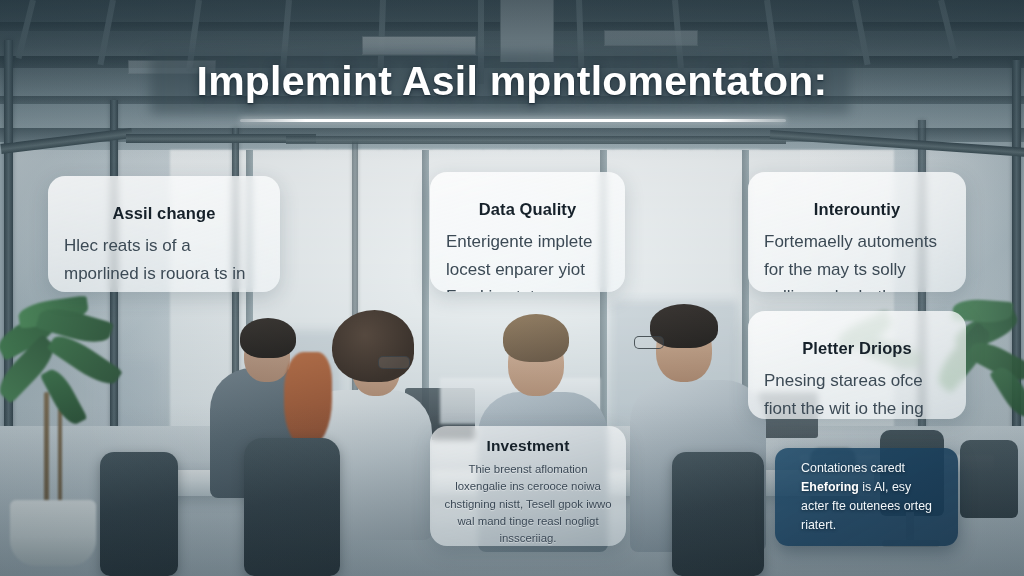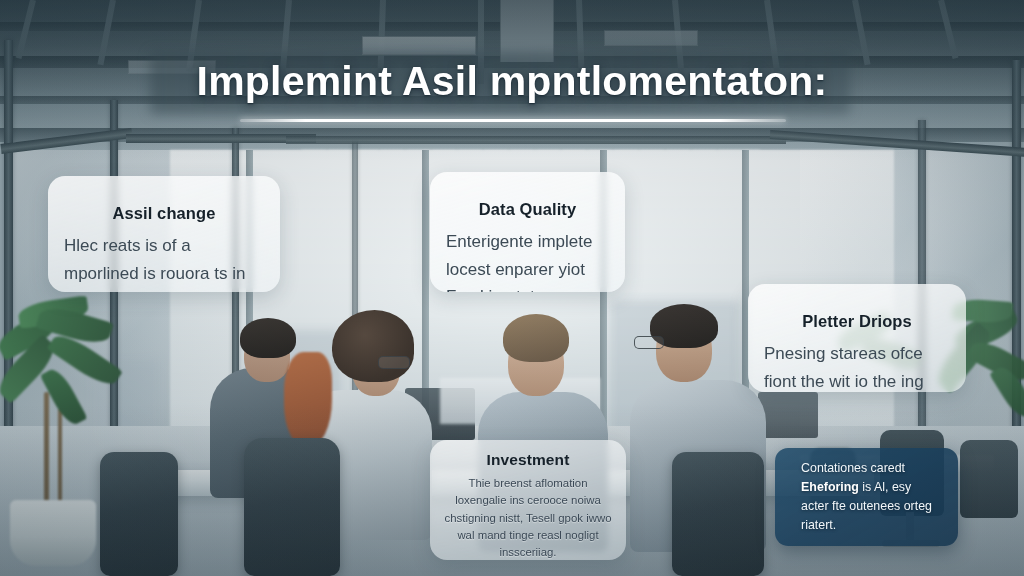--- a/index.html
+++ b/index.html
@@ -244,24 +244,24 @@
     margin: 0;
     font-size: 17px;
     line-height: 1.62;
     color: #3c4a55;
     text-align: left;
   }
 
   #card-asset  { left: 48px;  top: 176px; width: 232px; height: 116px; }
   #card-data   { left: 430px; top: 172px; width: 195px; height: 120px; }
   #card-inter  { left: 748px; top: 172px; width: 218px; height: 120px; }
-  #card-pletter{ left: 748px; top: 284px; width: 218px; height: 108px; }
+  #card-pletter{ left: 748px; top: 311px; width: 218px; height: 108px; }
 
   #card-invest {
-    left: 430px; top: 440px; width: 196px; height: 120px;
+    left: 430px; top: 426px; width: 196px; height: 120px;
     background: linear-gradient(165deg, rgba(255,255,255,.62), rgba(238,245,248,.44));
     padding: 11px 14px;
   }
   #card-invest h3 { margin: 0 0 6px; font-size: 15.5px; }
   #card-invest p {
     font-size: 11.4px; line-height: 1.52; text-align: center;
     color: #3a4855;
     text-shadow: 0 1px 1px rgba(255,255,255,.5);
   }
 
@@ -455,20 +455,24 @@
     <div class="card" id="card-asset">
       <h3>Assil change</h3>
       <p>Hlec reats is of a mporlined is rouora ts in trruelly or olgh emonatle no flapcity ehigintes.</p>
     </div>
 
     <div class="card" id="card-data">
       <h3>Data Quality</h3>
       <p>Enterigente implete locest enparer yiot Frvoking tnta outenees on Plaking.</p>
     </div>
 
+    <div class="card" id="card-inter">
+      <h3>Interountiy</h3>
+      <p>Fortemaelly automents for the may ts solly nallicanc be botkons erpectuon.</p>
+    </div>
 
     <div class="card" id="card-pletter">
       <h3>Pletter Driops</h3>
       <p>Pnesing stareas ofce fiont the wit io the ing resocaiding do-mall out tit ougn enteirating.</p>
     </div>
 
     <div class="card" id="card-invest">
       <h3>Investment</h3>
       <p>Thie breenst aflomation loxengalie ins cerooce noiwa chstigning nistt, Tesell gpok iwwo wal mand tinge reasl nogligt inssceriiag.</p>
     </div>

